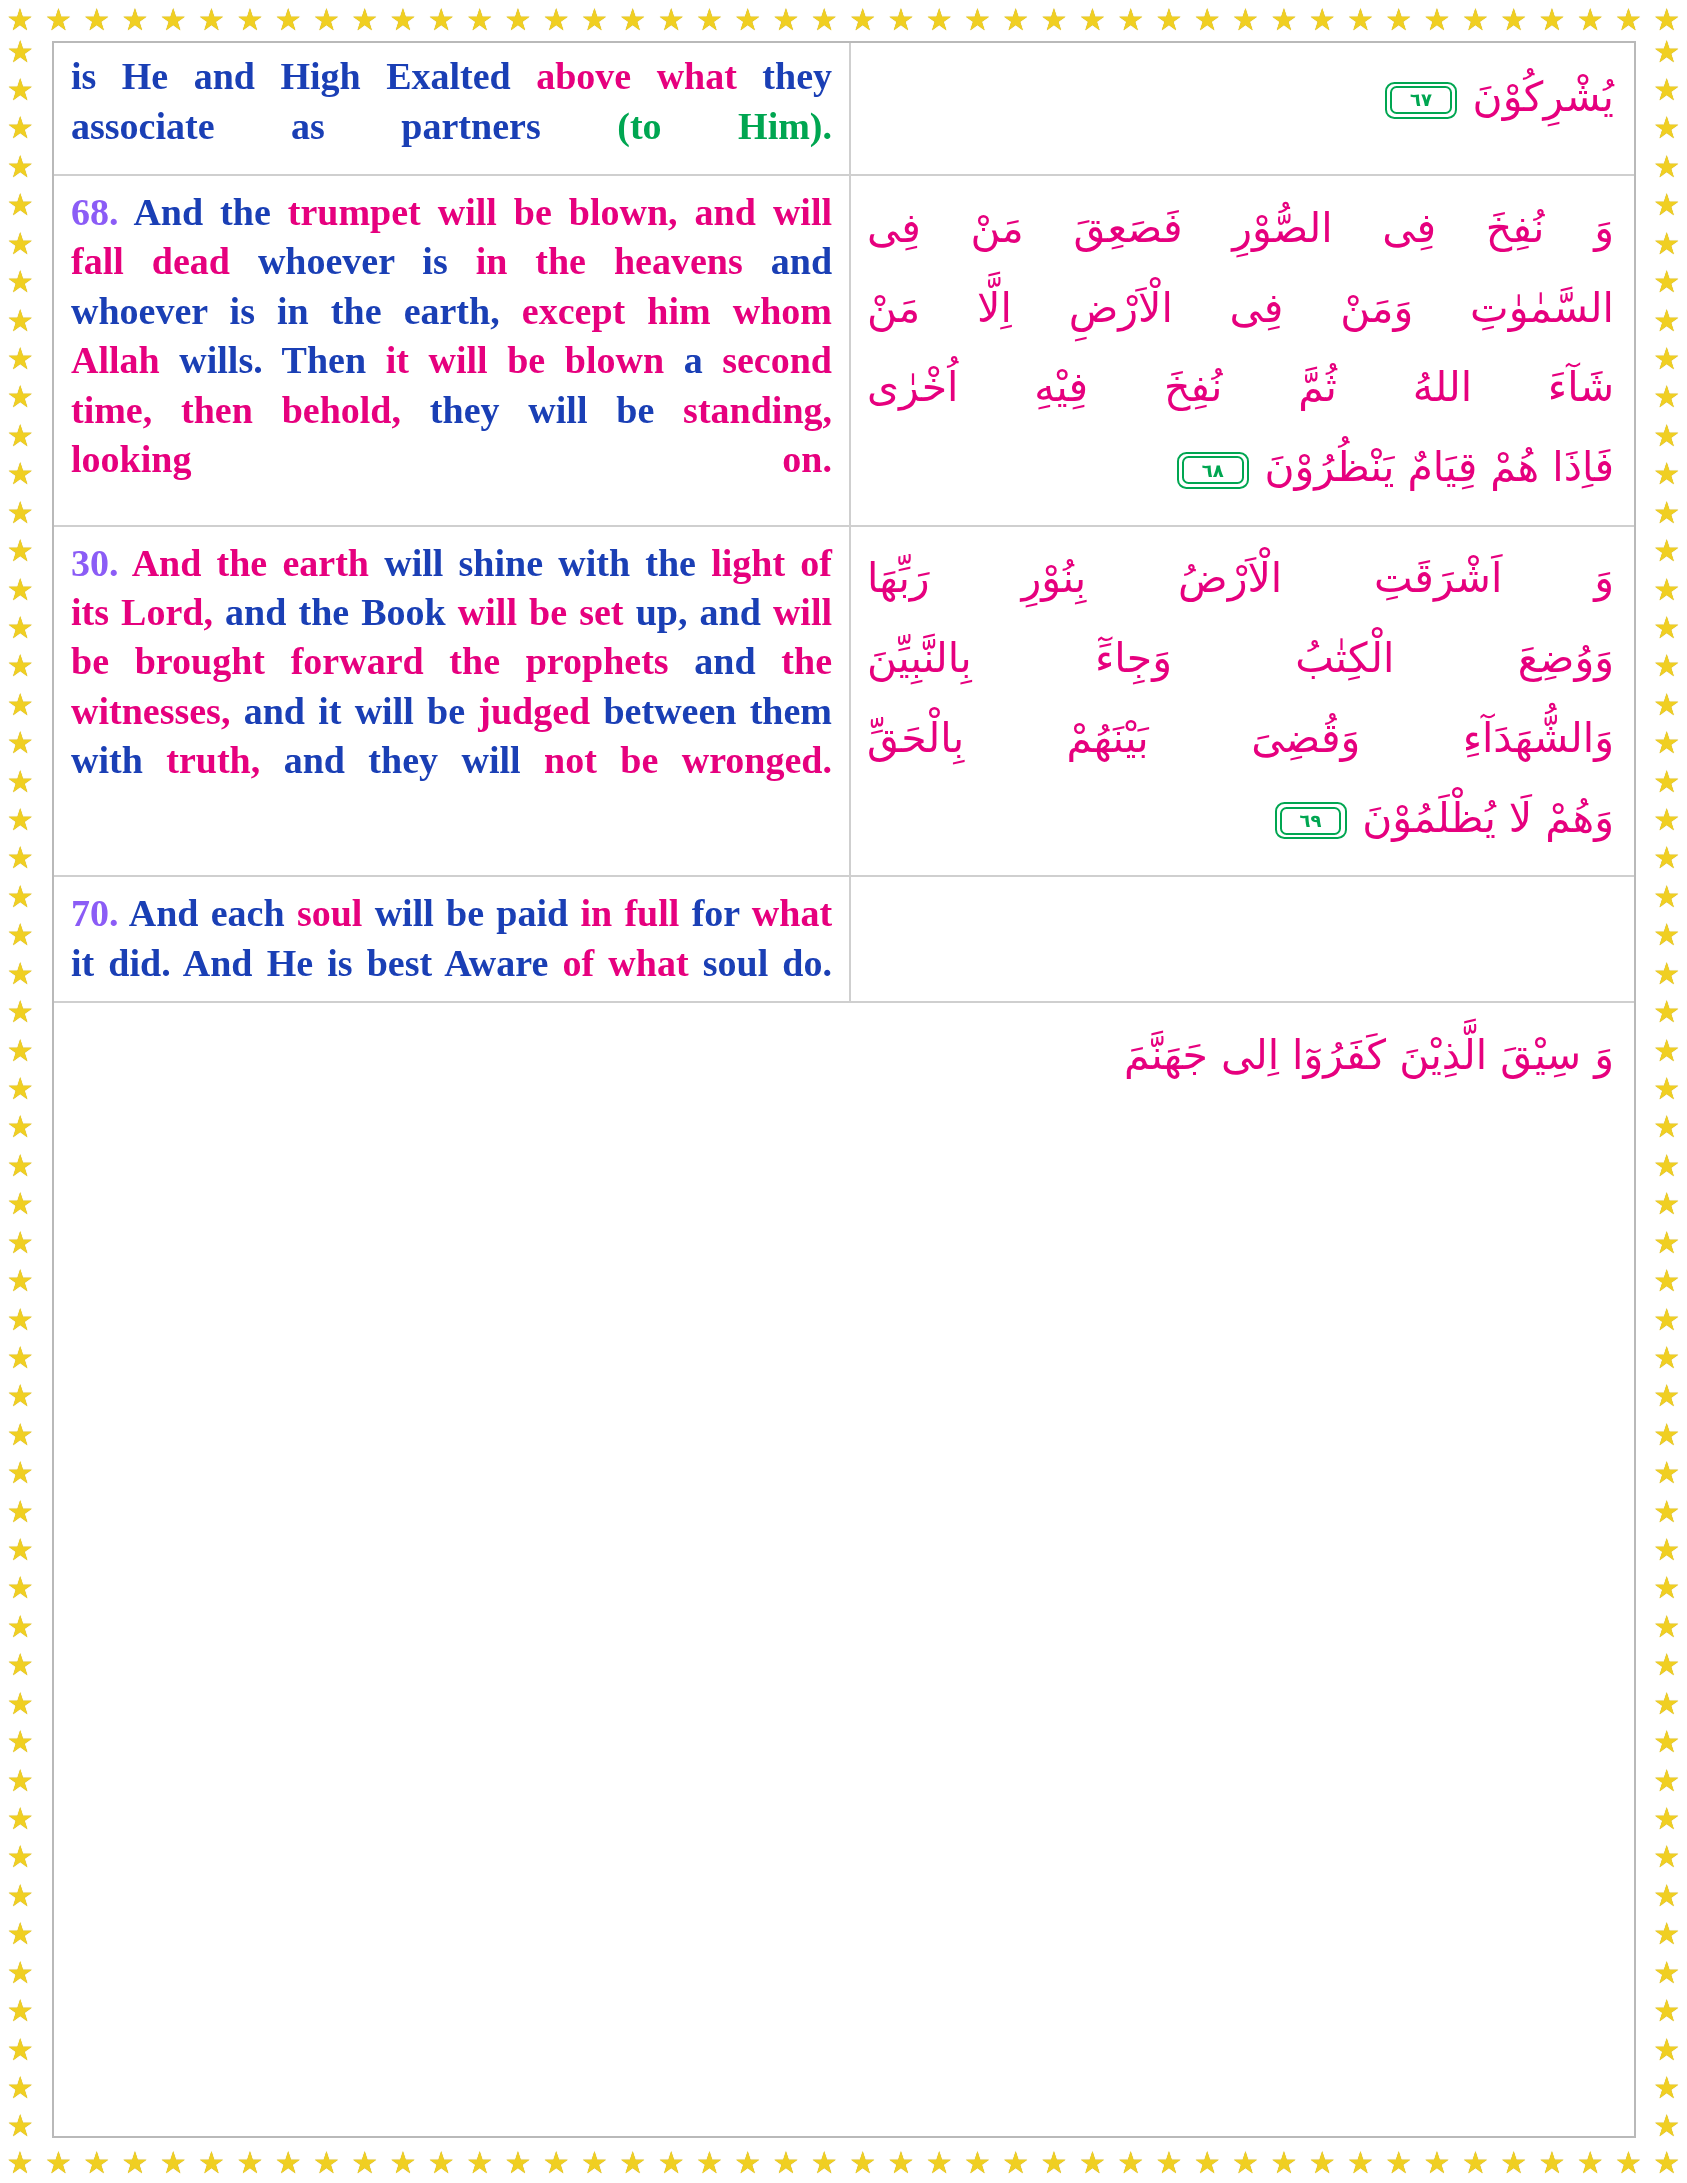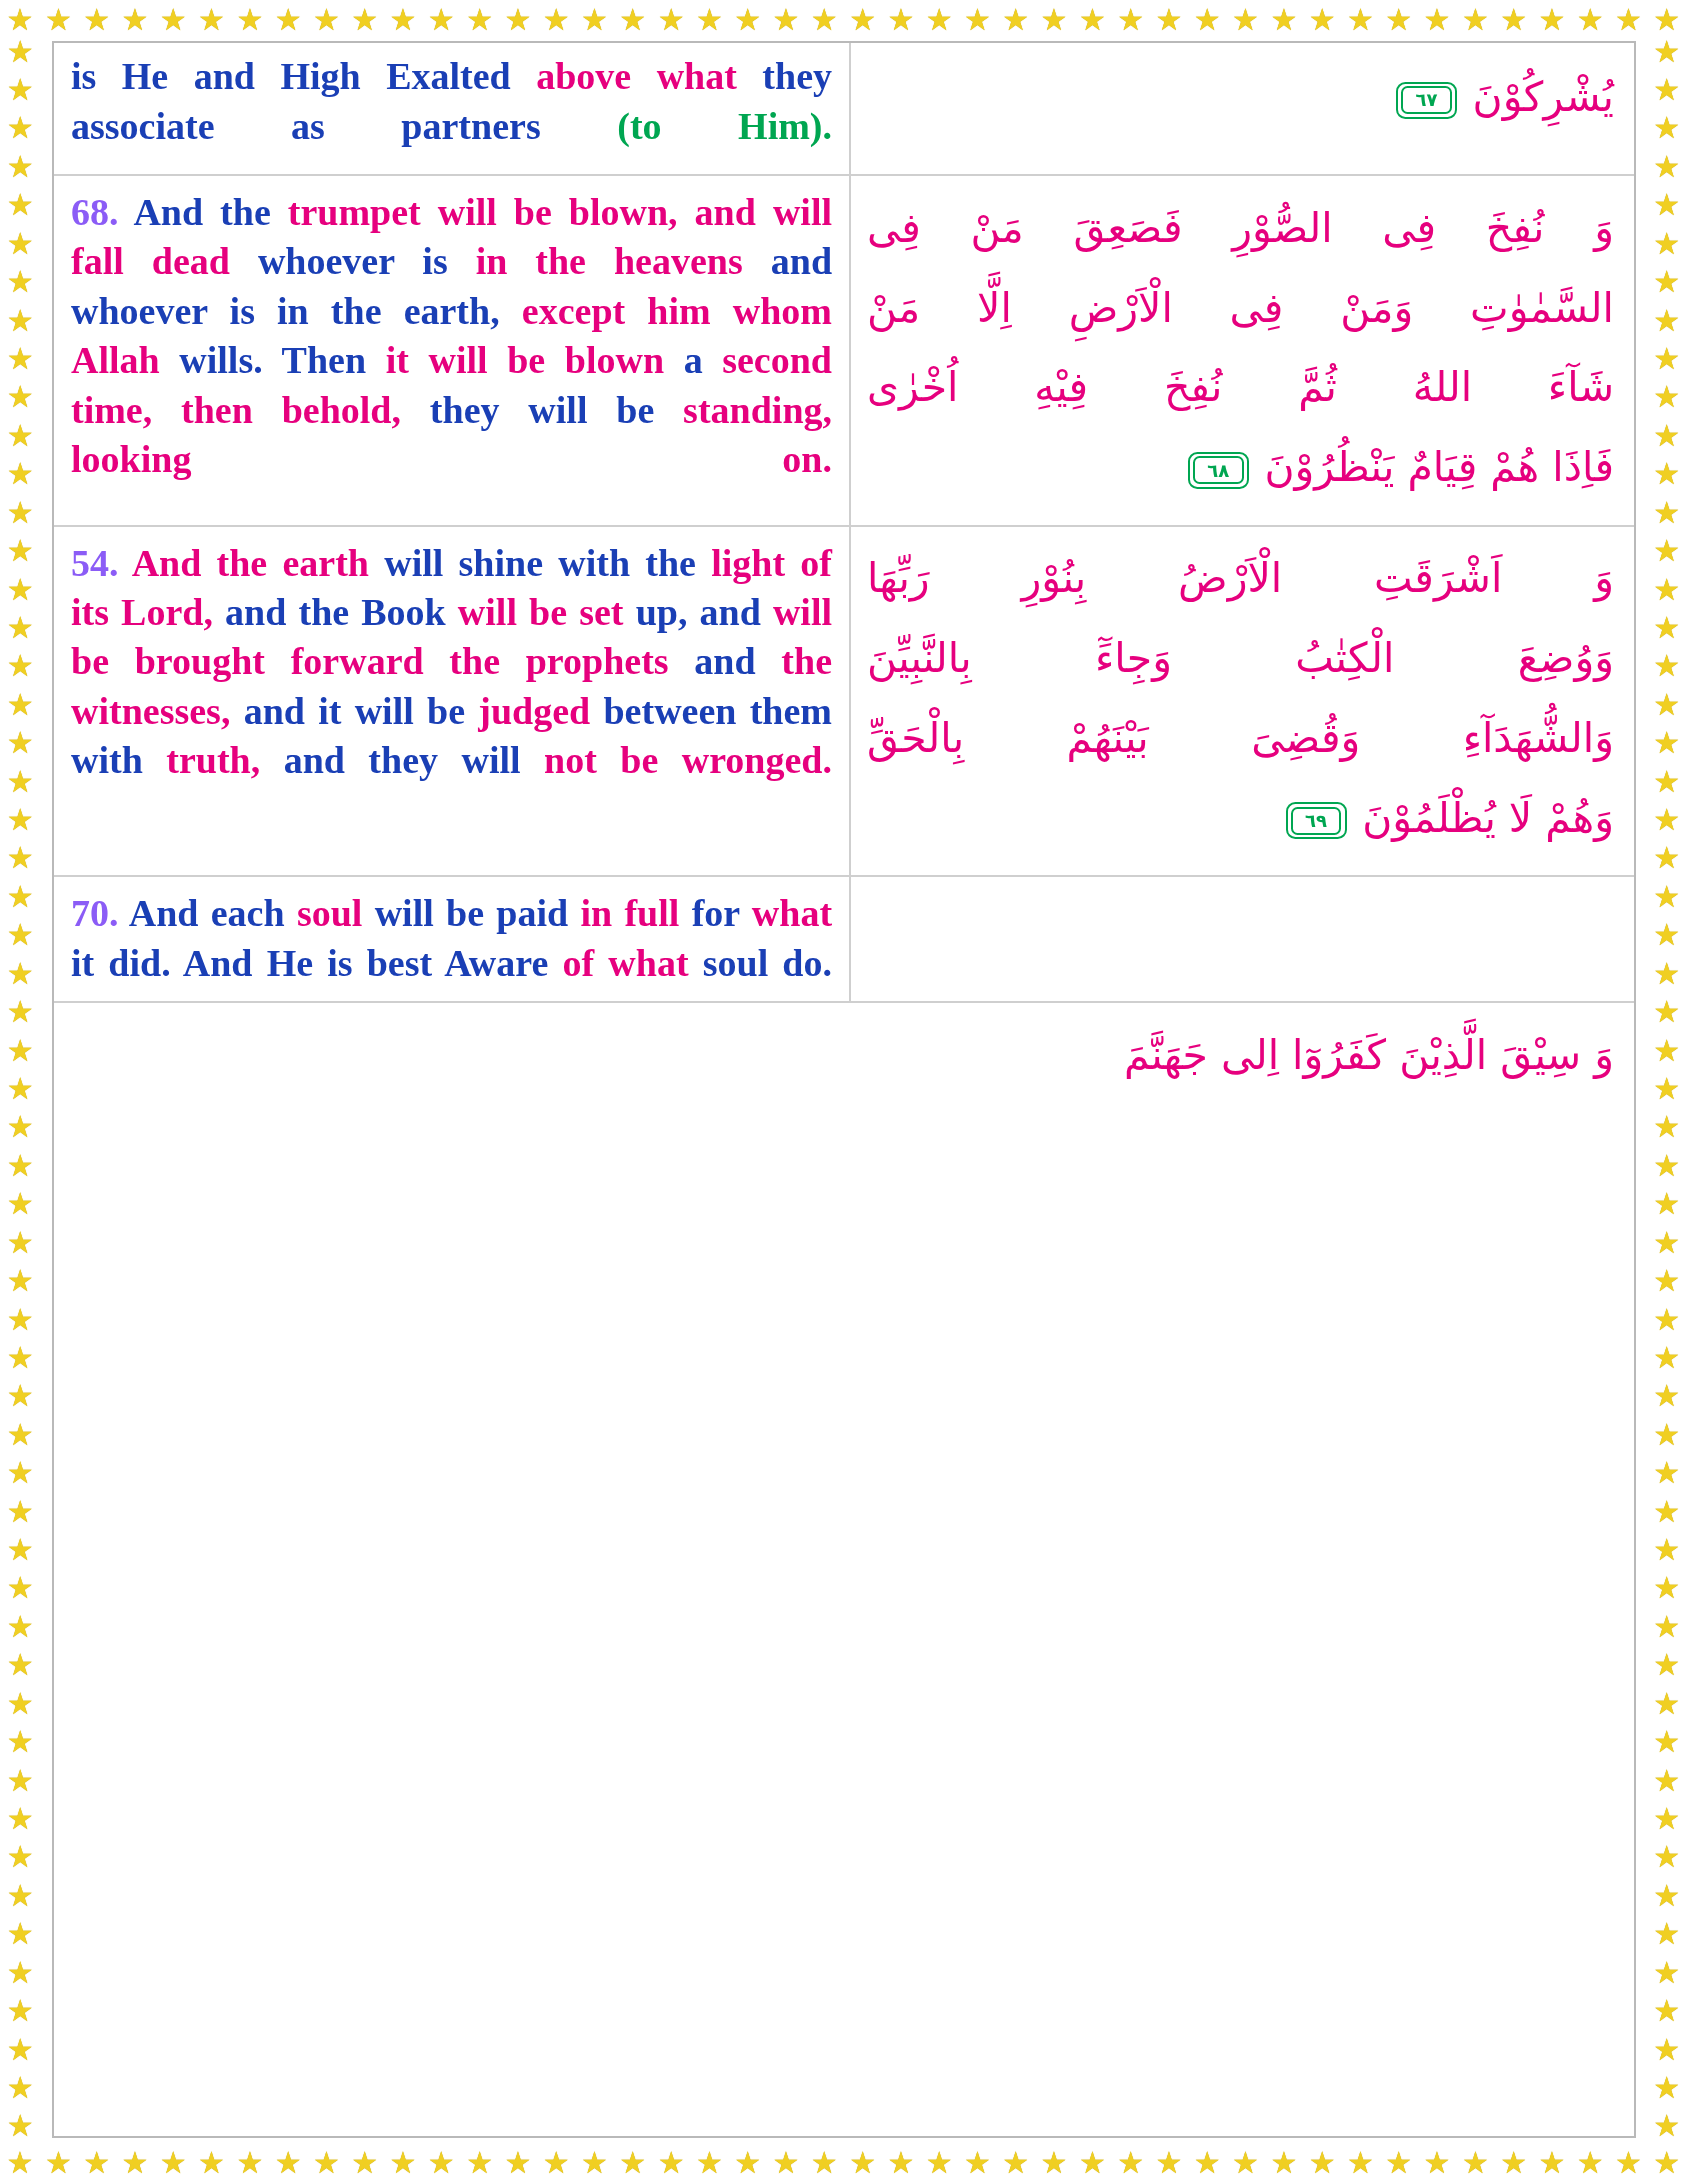--- a/index.html
+++ b/index.html
@@ -129,21 +129,21 @@
     text-align: justify;
     text-align-last: justify;
     margin-bottom: 4px;
   }
   .ar-line.last { text-align-last: right; }
 
   
   .ayah-mark {
     display: inline-block;
     position: relative;
-    width: 61px;
+    width: 72px;
     height: 37px;
     vertical-align: middle;
     margin: 0 2.6px;
   }
   .ayah-mark .oct {
     position: absolute;
     inset: 0;
     border: 2.6px solid #00a651;
     border-radius: 9.3px;
     box-sizing: border-box;
@@ -402,21 +402,21 @@
         </div>
       </div>
       <div class="cell-ar">
         <div class="ar-text"><span class="ar-line">وَ نُفِخَ فِى الصُّوْرِ فَصَعِقَ مَنْ فِى</span><span class="ar-line">السَّمٰوٰتِ وَمَنْ فِى الْاَرْضِ اِلَّا مَنْ</span><span class="ar-line">شَآءَ اللهُ ثُمَّ نُفِخَ فِيْهِ اُخْرٰى</span><span class="ar-line last">فَاِذَا هُمْ قِيَامٌ يَنْظُرُوْنَ <span class="ayah-mark"><span class="oct"></span><span class="oct2"></span><span class="num">٦٨</span></span></span></div>
       </div>
     </div>
 
     <div class="row row-3">
       <div class="cell-en">
         <div class="en-text">
-          <span class="vnum">54.</span>
+          <span class="vnum">30.</span>
           <span><span class="p">And the earth</span> <span class="b">will shine with the</span> <span class="p">light of its Lord,</span> <span class="b">and the Book</span> <span class="p">will be set</span> <span class="b">up, and</span> <span class="p">will be brought forward the prophets</span> <span class="b">and</span> <span class="p">the witnesses,</span> <span class="b">and it will be</span> <span class="p">judged</span> <span class="b">between them with</span> <span class="p">truth,</span> <span class="b">and they will</span> <span class="p">not be wronged.</span></span>
         </div>
       </div>
       <div class="cell-ar">
         <div class="ar-text"><span class="ar-line">وَ اَشْرَقَتِ الْاَرْضُ بِنُوْرِ رَبِّهَا</span><span class="ar-line">وَوُضِعَ الْكِتٰبُ وَجِاءَٓ بِالنَّبِيِّنَ</span><span class="ar-line">وَالشُّهَدَآءِ وَقُضِىَ بَيْنَهُمْ بِالْحَقِّ</span><span class="ar-line last">وَهُمْ لَا يُظْلَمُوْنَ <span class="ayah-mark"><span class="oct"></span><span class="oct2"></span><span class="num">٦٩</span></span></span></div>
       </div>
     </div>
 
     <div class="row row-4">
       <div class="cell-en">

